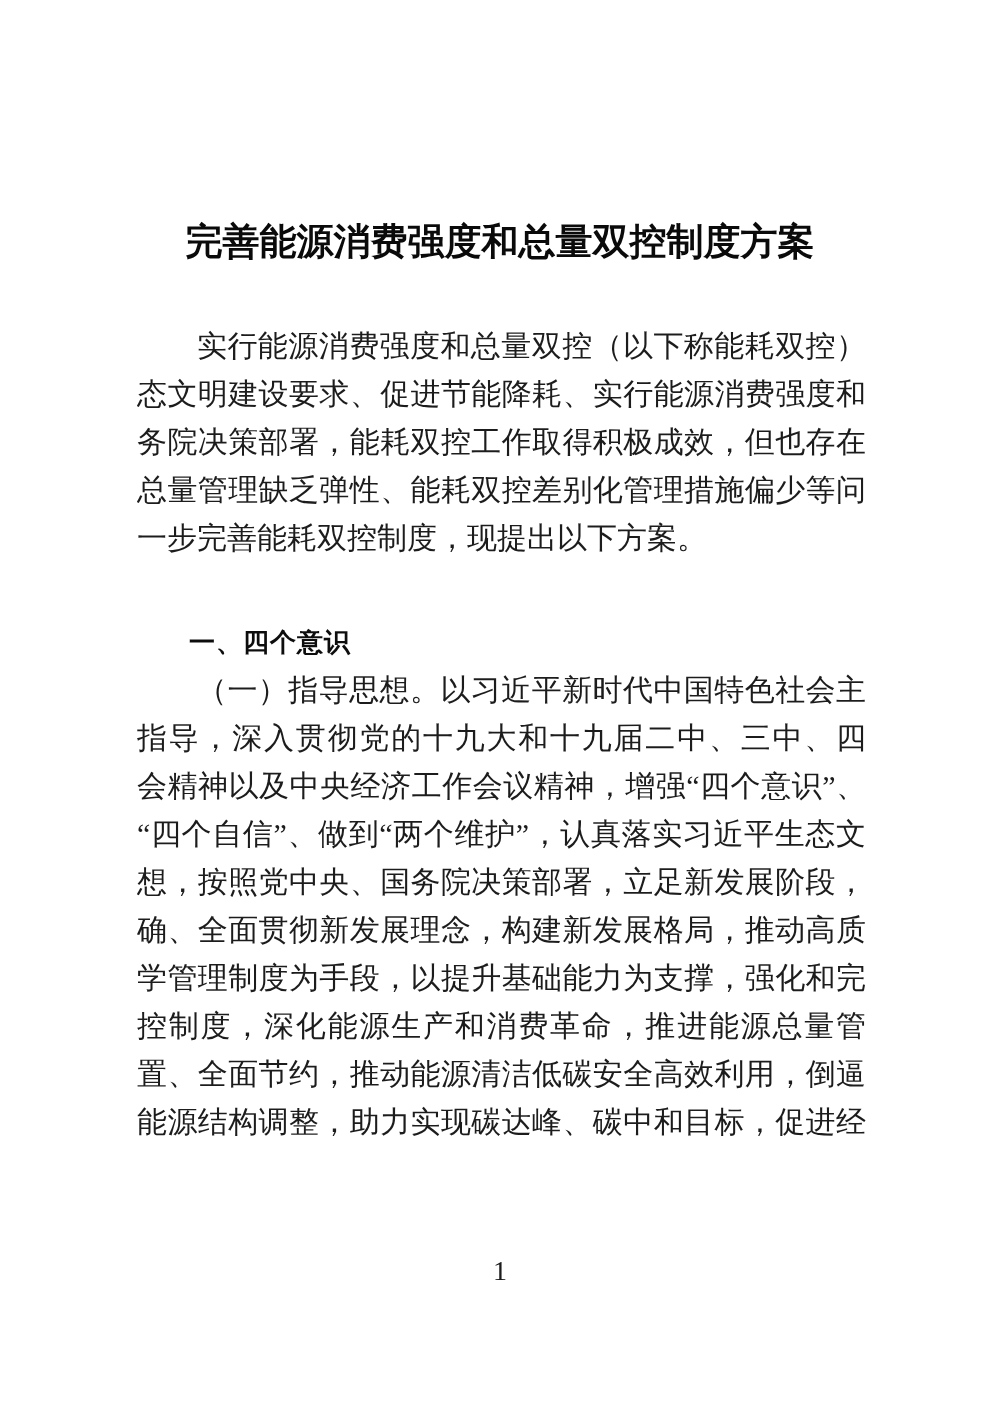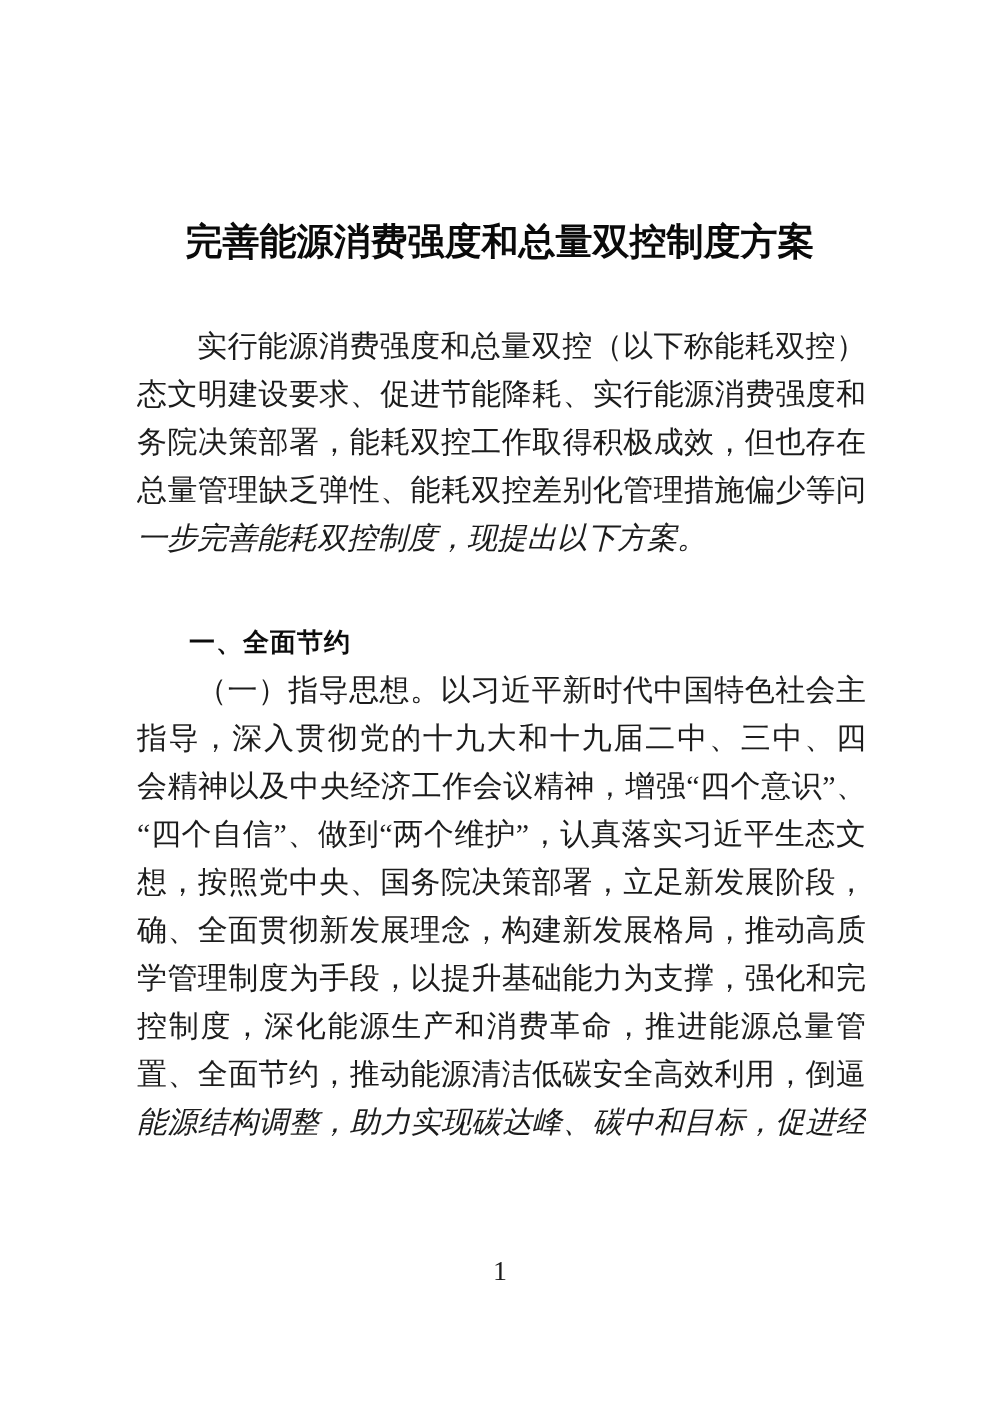--- a/index.html
+++ b/index.html
@@ -50,21 +50,20 @@
       line-height: 48px;
       text-align: justify;
       text-align-last: justify;
       overflow: hidden;
     }
     .para .line:first-child {
       text-indent: 2em;
     }
     .para .line:last-child {
       text-align-last: left;
-      font-style: italic;
     }
     #intro-para { top: 322px; }
     #guiding-para { top: 666px; }
     .section-heading {
       position: absolute;
       top: 624px;
       left: 189px;
       margin: 0;
       font-size: 26px;
       line-height: 36px;
@@ -93,21 +92,21 @@
   <h1 class="doc-title">完善能源消费强度和总量双控制度方案</h1>
 
   <div class="para" id="intro-para">
       <div class="line">实行能源消费强度和总量双控（以下称能耗双控）是落实生</div>
       <div class="line">态文明建设要求、促进节能降耗、实行能源消费强度和总量双控</div>
       <div class="line">务院决策部署，能耗双控工作取得积极成效，但也存在能源消费</div>
       <div class="line">总量管理缺乏弹性、能耗双控差别化管理措施偏少等问题。为进</div>
       <div class="line">一步完善能耗双控制度，现提出以下方案。</div>
     </div>
 
-  <h2 class="section-heading">一、全面节约</h2>
+  <h2 class="section-heading">一、四个意识</h2>
 
   <div class="para" id="guiding-para">
       <div class="line">（一）指导思想。以习近平新时代中国特色社会主义思想为</div>
       <div class="line">指导，深入贯彻党的十九大和十九届二中、三中、四中、五中全</div>
       <div class="line">会精神以及中央经济工作会议精神，增强“四个意识”、坚定</div>
       <div class="line">“四个自信”、做到“两个维护”，认真落实习近平生态文明思</div>
       <div class="line">想，按照党中央、国务院决策部署，立足新发展阶段，完整、准</div>
       <div class="line">确、全面贯彻新发展理念，构建新发展格局，推动高质量发展，</div>
       <div class="line">学管理制度为手段，以提升基础能力为支撑，强化和完善能耗双</div>
       <div class="line">控制度，深化能源生产和消费革命，推进能源总量管理、科学配</div>

